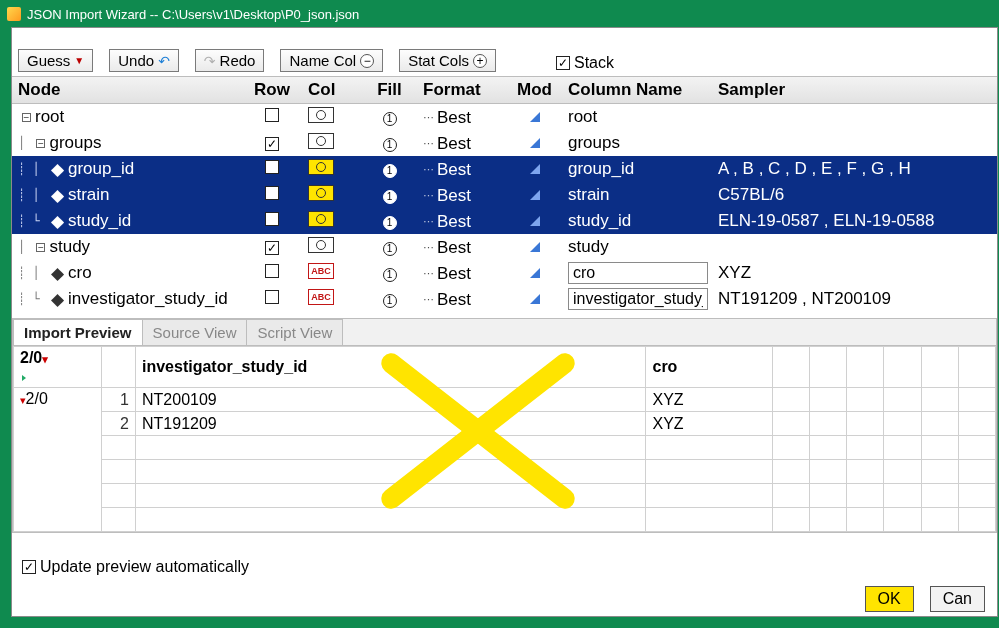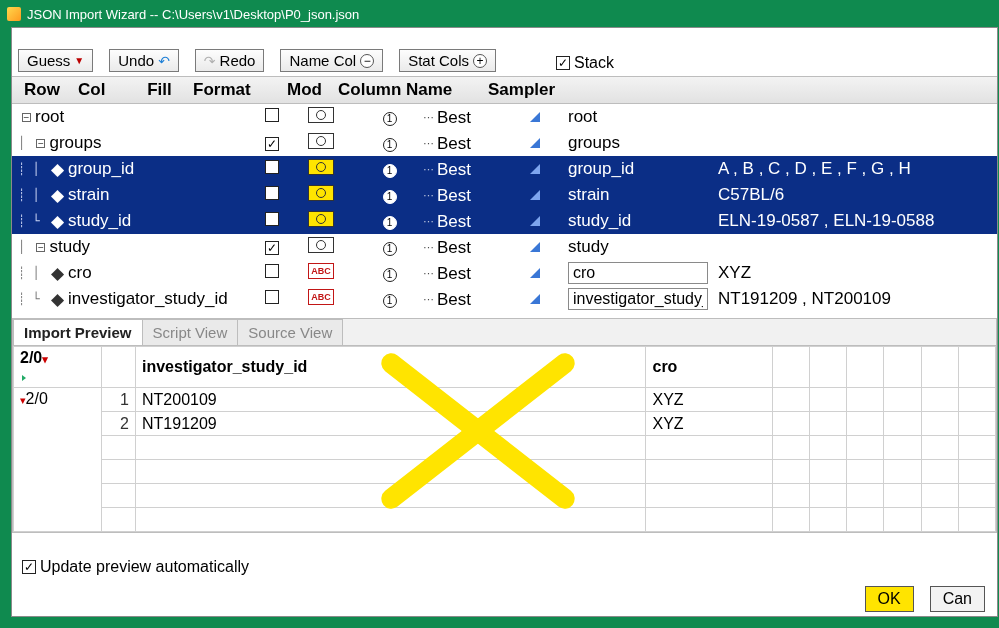--- a/index.html
+++ b/index.html
@@ -196,20 +196,21 @@
         <span class="plus-circ">+</span>
       </span>
       <label class="stack-chk">
         <span class="chkbox">✓</span>
         <span>Stack</span>
       </label>
     </div>
 
     <div class="grid">
       <div class="ghead">
+        <div class="gcell cnode">Node</div>
         <div class="gcell crow">Row</div>
         <div class="gcell ccol">Col</div>
         <div class="gcell cfill">Fill</div>
         <div class="gcell cfmt">Format</div>
         <div class="gcell cmod">Mod</div>
         <div class="gcell cname">Column Name</div>
         <div class="gcell csamp">Sampler</div>
       </div>
       <div id="tree-rows">
           <div class="grow">
@@ -347,22 +348,22 @@
             <div class="gcell cmod"><span class="modtri"></span></div>
             <div class="gcell cname"><input class="nameinput" value="investigator_study_id" style=""></div>
             <div class="gcell csamp"><span>NT191209 , NT200109</span></div>
           </div>
         </div>
     </div>
 
     <div class="tabs">
       <div class="tabbar">
         <div class="tab active">Import Preview</div>
+        <div class="tab">Source View</div>
         <div class="tab">Script View</div>
-        <div class="tab">Source View</div>
       </div>
       <div class="tabbody">
         <table class="sheet">
           <thead>
             <tr>
               <th class="corner">
                 <span>2/0</span><span class="smred">▾</span>
                 <div><span class="tinyarrow"></span></div>
               </th>
               <th class="rownum"></th>

